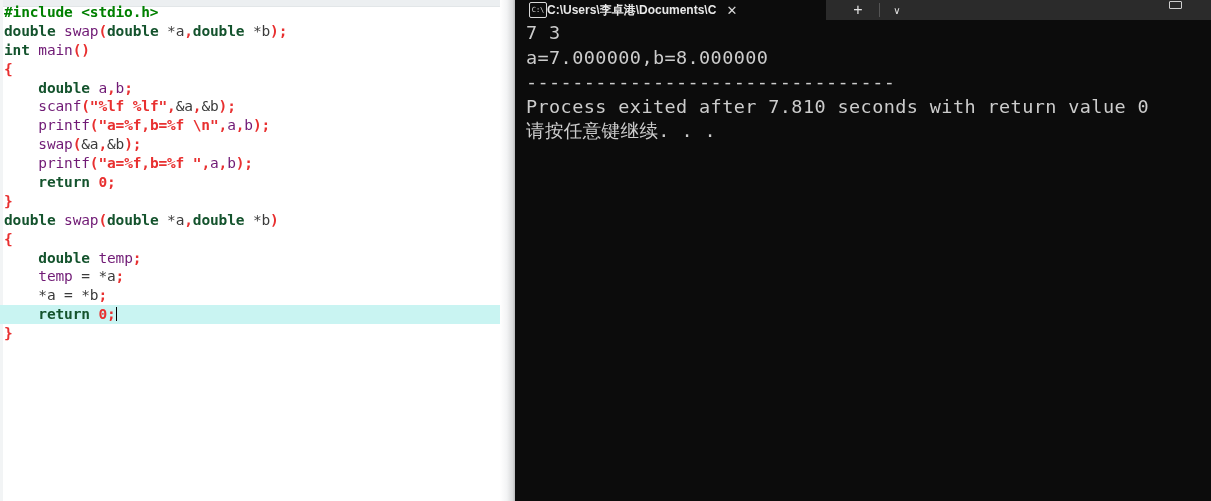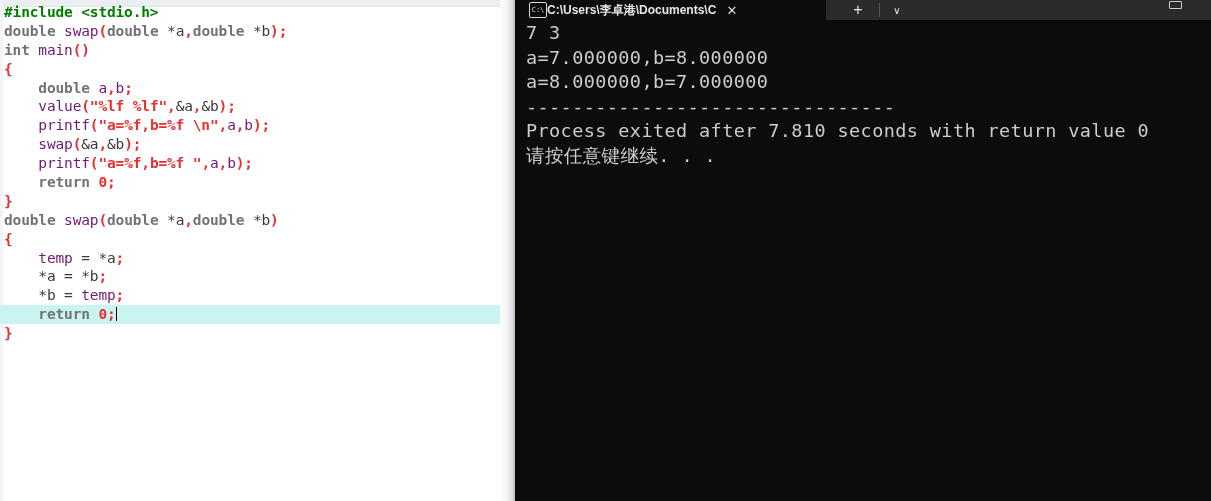--- a/index.html
+++ b/index.html
@@ -78,21 +78,21 @@
   .code-line.hl::after {
     content: "";
     position: absolute;
     left: 0; right: 0; top: 0;
     height: 18.9px;
     background: #c9f4f2;
     z-index: -1;
   }
   .tok { }
   .t-pre   { color: #008000; font-weight: bold; }
-  .t-kw    { color: #737373; font-weight: bold; }
+  .t-kw    { color: #14532d; font-weight: bold; }
   .t-id    { color: #701a75; }
   .t-punct { color: #e83030; font-weight: bold; }
   .t-brace { color: #e83030; font-weight: bold; }
   .t-str   { color: #e83030; font-weight: bold; }
   .t-num   { color: #e83030; font-weight: bold; }
   .t-op    { color: #3b3b3b; }
   .t-plain { color: #3b3b3b; }
   .caret {
     display: inline-block;
     width: 1px;
@@ -242,31 +242,31 @@
 
   <div id="editor-panel">
     <div id="editor-topstrip"></div>
     <div id="editor-leftgutter"></div>
     <div id="code-area">
         <div class="code-line"><span class="tok t-pre">#include &lt;stdio.h&gt;</span></div>
         <div class="code-line"><span class="tok t-kw">double</span><span class="tok t-plain"> </span><span class="tok t-id">swap</span><span class="tok t-punct">(</span><span class="tok t-kw">double</span><span class="tok t-plain"> </span><span class="tok t-op">*a</span><span class="tok t-punct">,</span><span class="tok t-kw">double</span><span class="tok t-plain"> </span><span class="tok t-op">*b</span><span class="tok t-punct">);</span></div>
         <div class="code-line"><span class="tok t-kw">int</span><span class="tok t-plain"> </span><span class="tok t-id">main</span><span class="tok t-punct">()</span></div>
         <div class="code-line"><span class="tok t-brace">{</span></div>
         <div class="code-line"><span class="tok t-plain">    </span><span class="tok t-kw">double</span><span class="tok t-plain"> </span><span class="tok t-id">a</span><span class="tok t-punct">,</span><span class="tok t-id">b</span><span class="tok t-punct">;</span></div>
-        <div class="code-line"><span class="tok t-plain">    </span><span class="tok t-id">value</span><span class="tok t-punct">(</span><span class="tok t-str">"%lf %lf"</span><span class="tok t-punct">,</span><span class="tok t-op">&amp;a</span><span class="tok t-punct">,</span><span class="tok t-op">&amp;b</span><span class="tok t-punct">);</span></div>
+        <div class="code-line"><span class="tok t-plain">    </span><span class="tok t-id">scanf</span><span class="tok t-punct">(</span><span class="tok t-str">"%lf %lf"</span><span class="tok t-punct">,</span><span class="tok t-op">&amp;a</span><span class="tok t-punct">,</span><span class="tok t-op">&amp;b</span><span class="tok t-punct">);</span></div>
         <div class="code-line"><span class="tok t-plain">    </span><span class="tok t-id">printf</span><span class="tok t-punct">(</span><span class="tok t-str">"a=%f,b=%f \n"</span><span class="tok t-punct">,</span><span class="tok t-id">a</span><span class="tok t-punct">,</span><span class="tok t-id">b</span><span class="tok t-punct">);</span></div>
         <div class="code-line"><span class="tok t-plain">    </span><span class="tok t-id">swap</span><span class="tok t-punct">(</span><span class="tok t-op">&amp;a</span><span class="tok t-punct">,</span><span class="tok t-op">&amp;b</span><span class="tok t-punct">);</span></div>
         <div class="code-line"><span class="tok t-plain">    </span><span class="tok t-id">printf</span><span class="tok t-punct">(</span><span class="tok t-str">"a=%f,b=%f "</span><span class="tok t-punct">,</span><span class="tok t-id">a</span><span class="tok t-punct">,</span><span class="tok t-id">b</span><span class="tok t-punct">);</span></div>
         <div class="code-line"><span class="tok t-plain">    </span><span class="tok t-kw">return</span><span class="tok t-plain"> </span><span class="tok t-num">0</span><span class="tok t-punct">;</span></div>
         <div class="code-line"><span class="tok t-brace">}</span></div>
         <div class="code-line"><span class="tok t-kw">double</span><span class="tok t-plain"> </span><span class="tok t-id">swap</span><span class="tok t-punct">(</span><span class="tok t-kw">double</span><span class="tok t-plain"> </span><span class="tok t-op">*a</span><span class="tok t-punct">,</span><span class="tok t-kw">double</span><span class="tok t-plain"> </span><span class="tok t-op">*b</span><span class="tok t-punct">)</span></div>
         <div class="code-line"><span class="tok t-brace">{</span></div>
+        <div class="code-line"><span class="tok t-plain">    </span><span class="tok t-kw">double</span><span class="tok t-plain"> </span><span class="tok t-id">temp</span><span class="tok t-punct">;</span></div>
         <div class="code-line"><span class="tok t-plain">    </span><span class="tok t-id">temp</span><span class="tok t-plain"> </span><span class="tok t-op">=</span><span class="tok t-plain"> </span><span class="tok t-op">*a</span><span class="tok t-punct">;</span></div>
         <div class="code-line"><span class="tok t-plain">    </span><span class="tok t-op">*a</span><span class="tok t-plain"> </span><span class="tok t-op">=</span><span class="tok t-plain"> </span><span class="tok t-op">*b</span><span class="tok t-punct">;</span></div>
-        <div class="code-line"><span class="tok t-plain">    </span><span class="tok t-op">*b</span><span class="tok t-plain"> </span><span class="tok t-op">=</span><span class="tok t-plain"> </span><span class="tok t-id">temp</span><span class="tok t-punct">;</span></div>
         <div class="code-line hl"><span class="tok t-plain">    </span><span class="tok t-kw">return</span><span class="tok t-plain"> </span><span class="tok t-num">0</span><span class="tok t-punct">;</span><span class="caret"></span></div>
         <div class="code-line"><span class="tok t-brace">}</span></div>
       </div>
     <div id="editor-rightedge"></div>
   </div>
 
   <div id="terminal-panel">
 
     <div id="term-tabbar">
 
@@ -284,21 +284,20 @@
 
       <div id="term-minimize">
         <span class="bar"></span>
       </div>
 
     </div>
 
     <div id="term-body">
         <div class="term-line">7 3</div>
         <div class="term-line">a=7.000000,b=8.000000</div>
-        <div class="term-line">a=8.000000,b=7.000000</div>
         <div class="term-line">--------------------------------</div>
         <div class="term-line">Process exited after 7.810 seconds with return value 0</div>
         <div class="term-line">请按任意键继续. . .</div>
       </div>
 
   </div>
 
 </div>
 
 </body></html>

